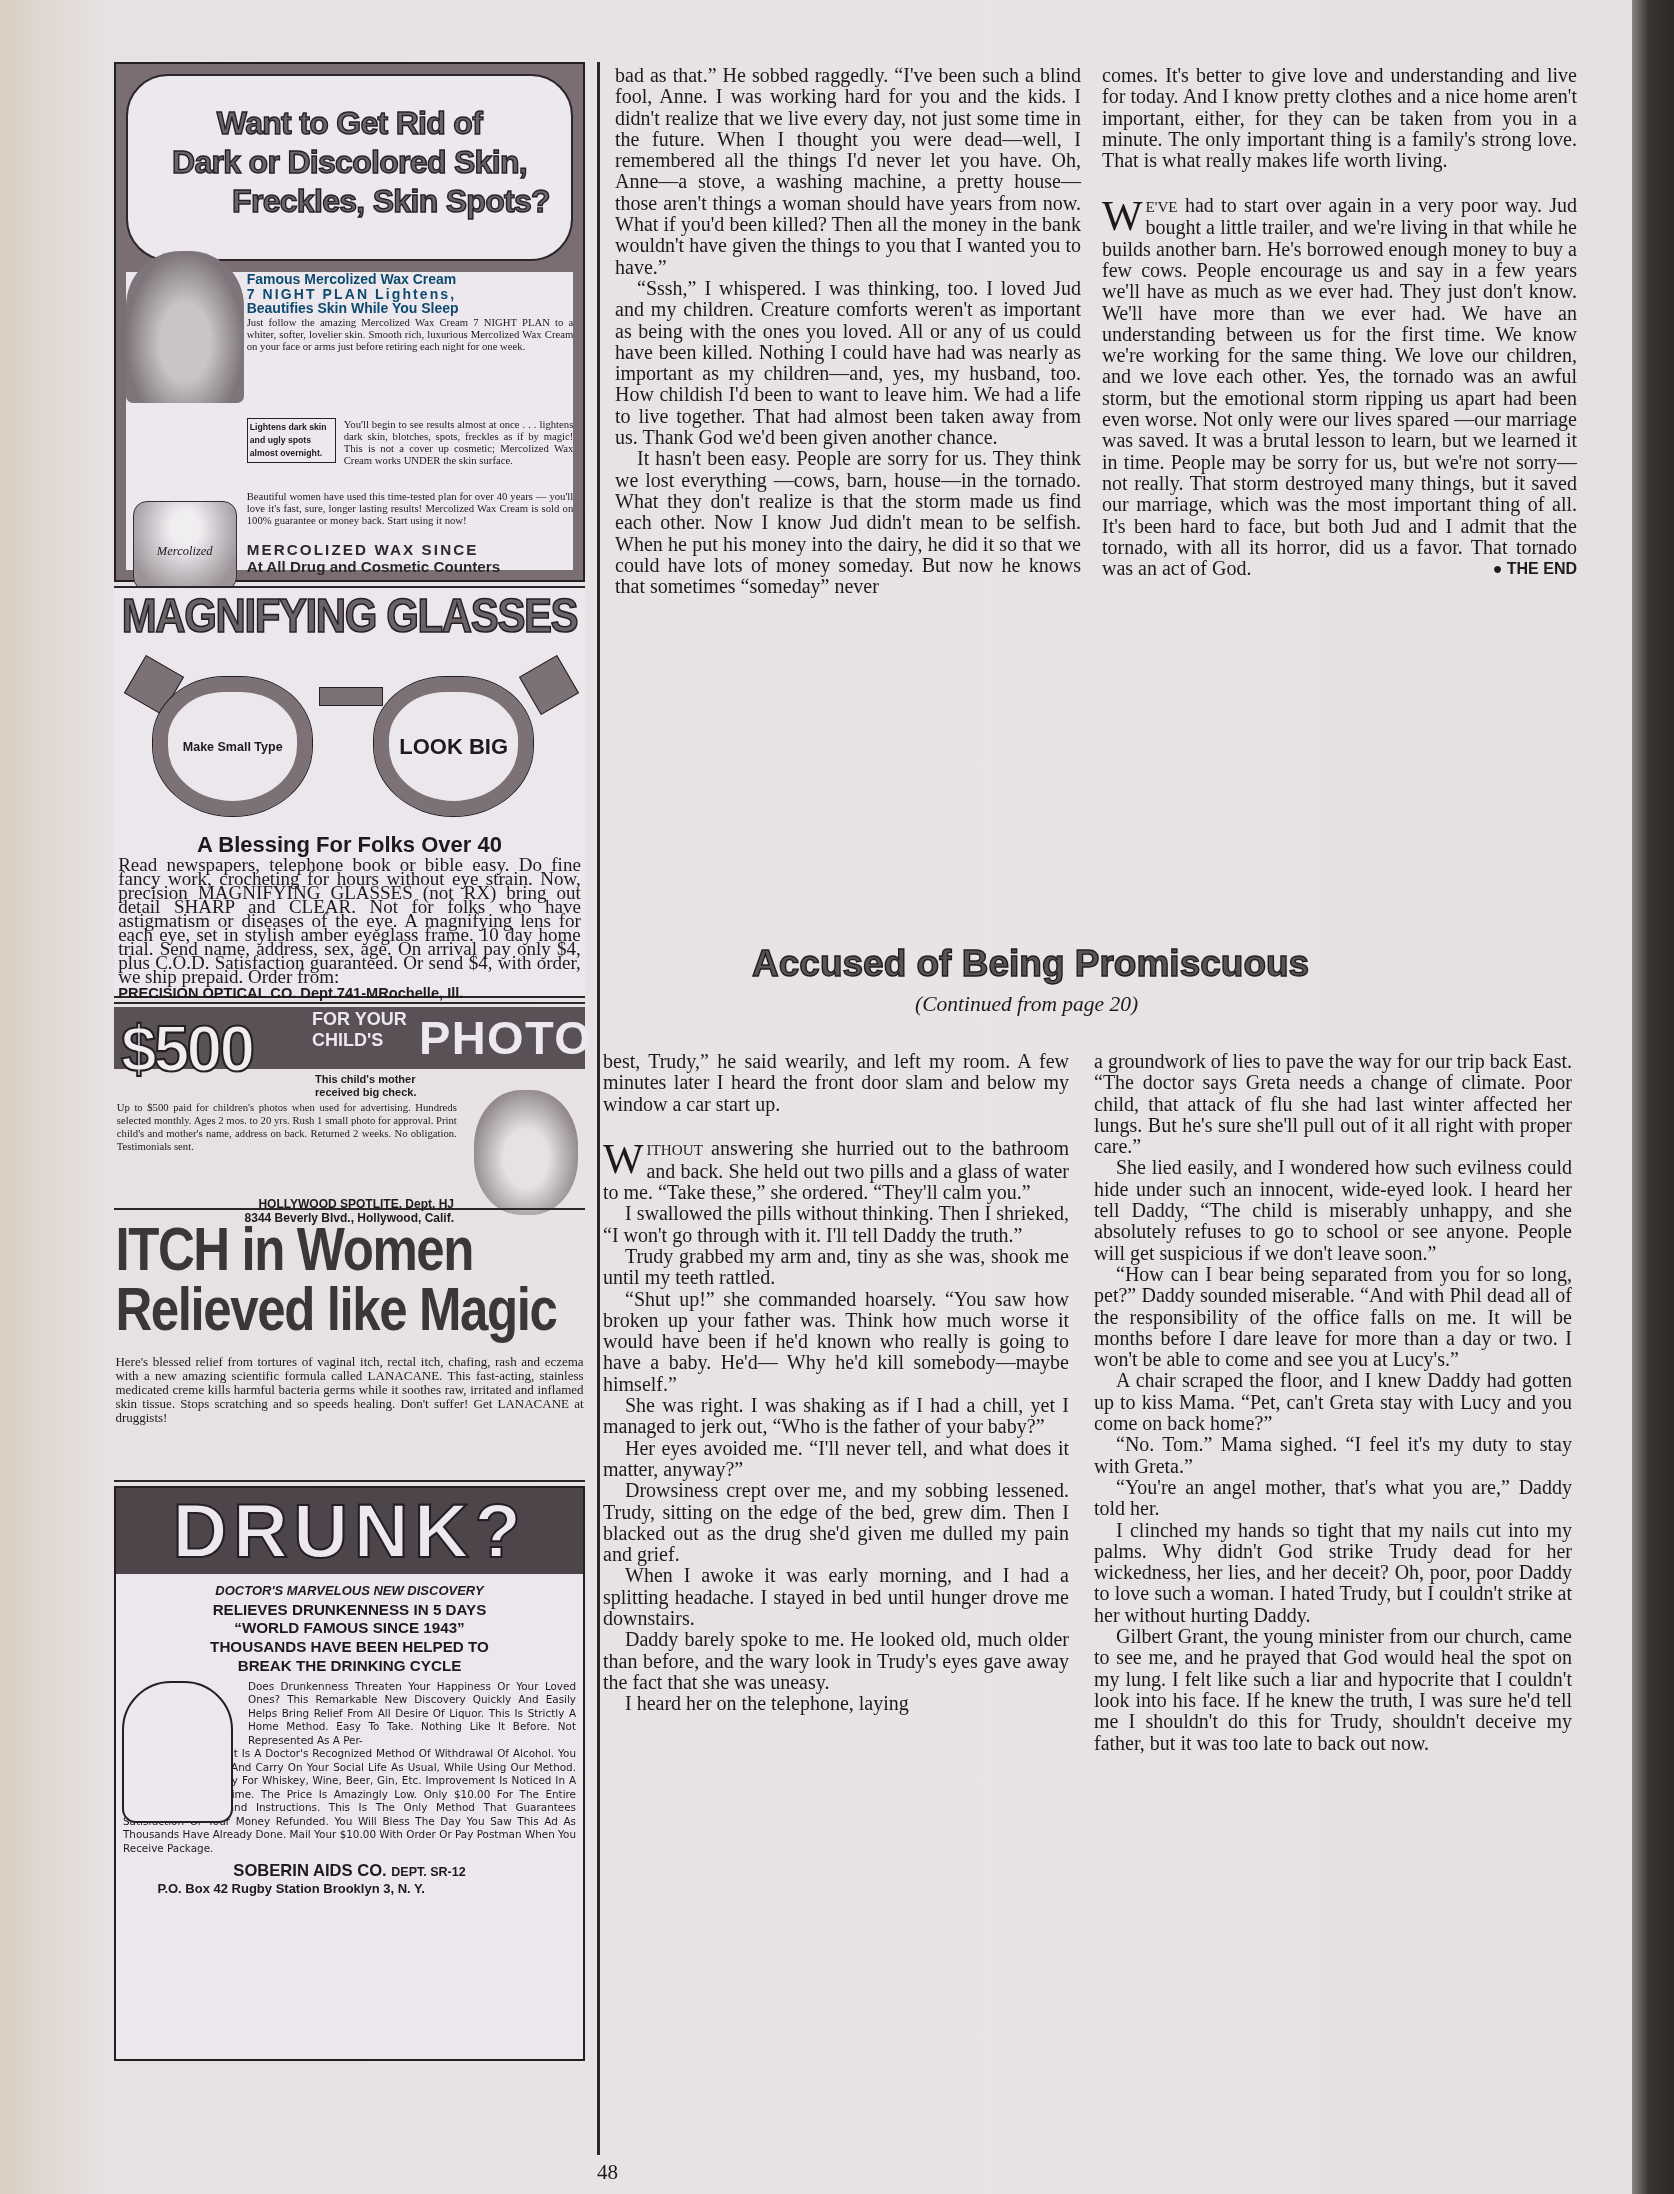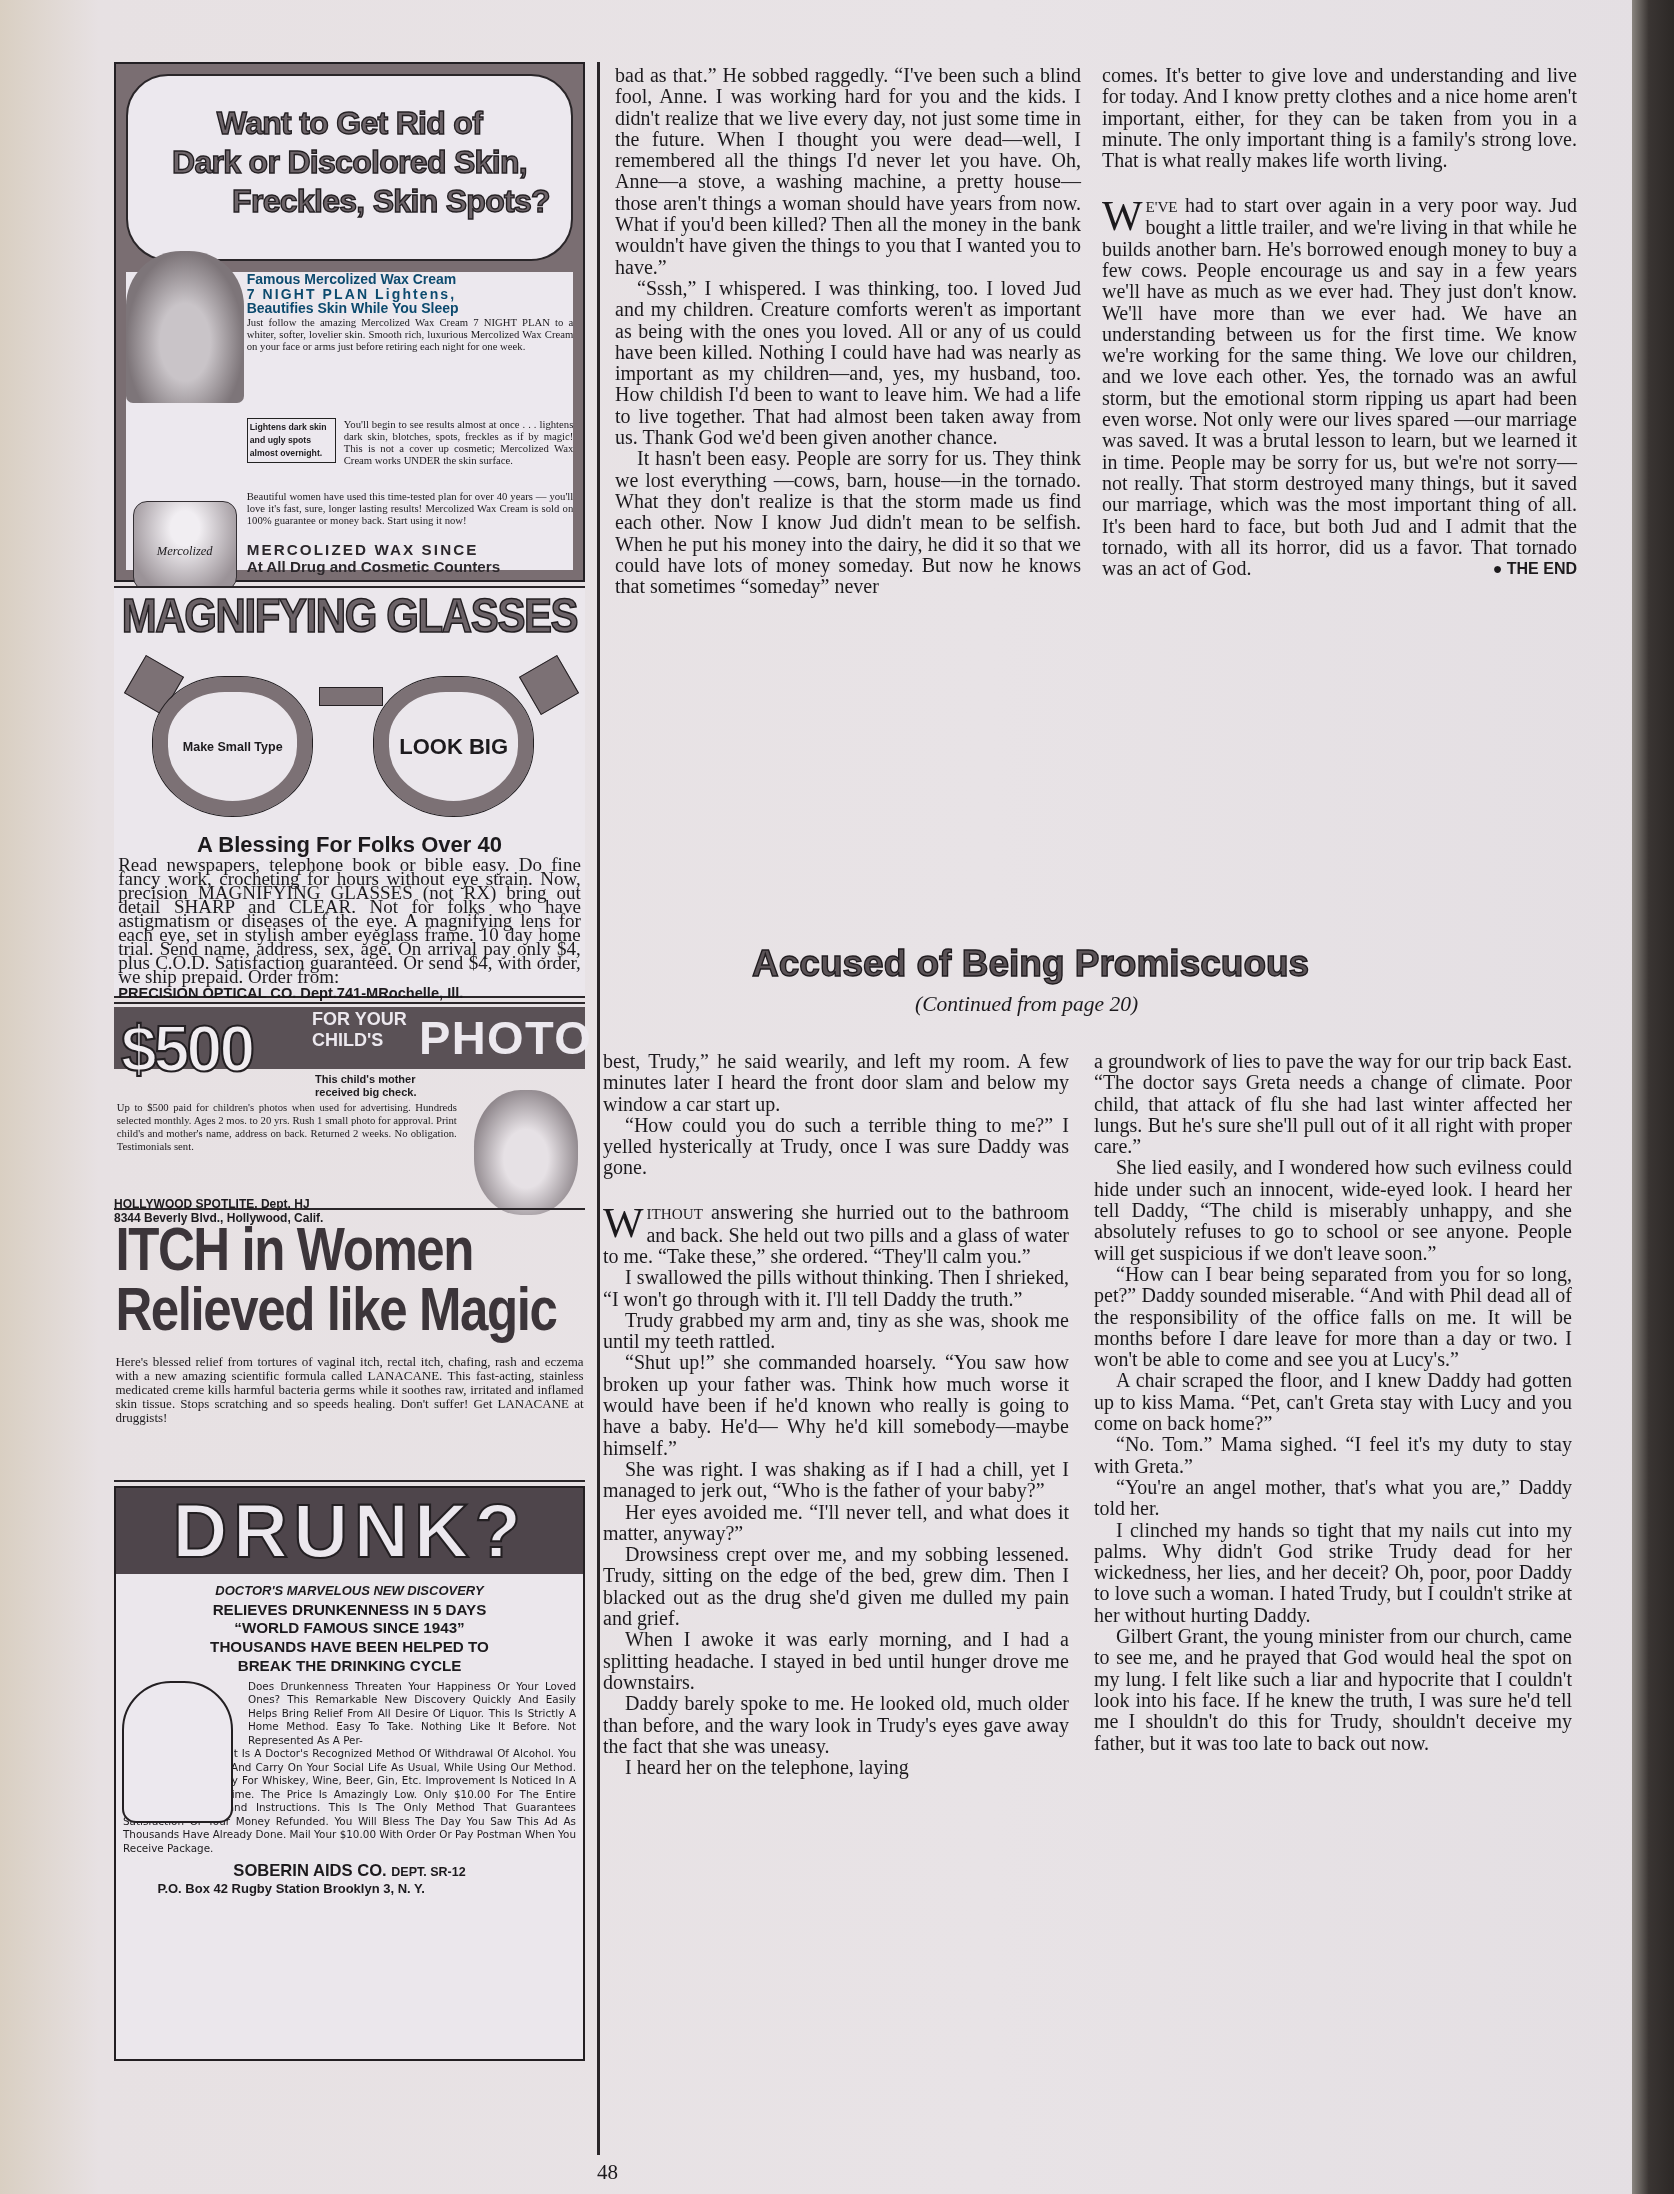--- a/index.html
+++ b/index.html
@@ -134,21 +134,21 @@
           <div>FOR YOUR</div>
           <div>CHILD'S</div>
         </div>
         <div class="photo">PHOTO</div>
       </div>
       <div class="bodywrap">
         <div class="mother" style="width:139px">This child's mother received big check.</div>
         <div class="body">Up to $500 paid for children's photos when used for advertising. Hundreds selected monthly. Ages 2 mos. to 20 yrs. Rush 1 small photo for approval. Print child's and mother's name, address on back. Returned 2 weeks. No obligation. Testimonials sent.</div>
         <div class="baby"></div>
       </div>
-      <div class="name" style="position:relative;left:0;top:-4.2px;width:340px;text-align:left;font-family:'Liberation Sans',sans-serif;font-weight:bold;font-size:12px;line-height:14px;">
+      <div class="name" style="position:relative;left:0;top:-4.2px;width:340px;text-align:right;font-family:'Liberation Sans',sans-serif;font-weight:bold;font-size:12px;line-height:14px;">
         <div>HOLLYWOOD SPOTLITE, Dept. HJ</div>
         <div>8344 Beverly Blvd., Hollywood, Calif.</div>
       </div>
     </div>
 
     <div class="ad ad4">
       <div class="h1">ITCH in Women</div>
       <div class="h1">Relieved like Magic</div>
       <div class="body">Here's blessed relief from tortures of vaginal itch, rectal itch, chafing, rash and eczema with a new amazing scientific formula called LANACANE. This fast-acting, stainless medicated creme kills harmful bacteria germs while it soothes raw, irritated and inflamed skin tissue. Stops scratching and so speeds healing. Don't suffer! Get LANACANE at druggists!</div>
     </div>
@@ -187,21 +187,20 @@
   <div class="col" style="left:1102px;top:65px;width:475px;">
     <p class="noi">comes. It's better to give love and understanding and live for today. And I know pretty clothes and a nice home aren't important, either, for they can be taken from you in a minute. The only important thing is a family's strong love. That is what really makes life worth living.</p>
     <p class="noi gap"><span class="drop">W</span><span class="sc">E'VE</span><span> had to start over again in a very poor way. Jud bought a little trailer, and we're living in that while he builds another barn. He's borrowed enough money to buy a few cows. People encourage us and say in a few years we'll have as much as we ever had. They just don't know. We'll have more than we ever had. We have an understanding between us for the first time. We know we're working for the same thing. We love our children, and we love each other. Yes, the tornado was an awful storm, but the emotional storm ripping us apart had been even worse. Not only were our lives spared —our marriage was saved. It was a brutal lesson to learn, but we learned it in time. People may be sorry for us, but we're not sorry—not really. That storm destroyed many things, but it saved our marriage, which was the most important thing of all. It's been hard to face, but both Jud and I admit that the tornado, with all its horror, did us a favor. That tornado was an act of God.</span> <span class="theend">● THE END</span></p>
   </div>
 
   <div class="title">Accused of Being Promiscuous</div>
   <div class="subtitle">(Continued from page 20)</div>
 
   <div class="col" style="left:603px;top:1051px;width:466px;">
     <p class="noi">best, Trudy,” he said wearily, and left my room. A few minutes later I heard the front door slam and below my window a car start up.</p>
-    <p>“How could you do such a terrible thing to me?” I yelled hysterically at Trudy, once I was sure Daddy was gone.</p>
     <p class="noi gap"><span class="drop">W</span><span class="sc">ITHOUT</span><span> answering she hurried out to the bathroom and back. She held out two pills and a glass of water to me. “Take these,” she ordered. “They'll calm you.”</span></p>
     <p>I swallowed the pills without thinking. Then I shrieked, “I won't go through with it. I'll tell Daddy the truth.”</p>
     <p>Trudy grabbed my arm and, tiny as she was, shook me until my teeth rattled.</p>
     <p>“Shut up!” she commanded hoarsely. “You saw how broken up your father was. Think how much worse it would have been if he'd known who really is going to have a baby. He'd— Why he'd kill somebody—maybe himself.”</p>
     <p>She was right. I was shaking as if I had a chill, yet I managed to jerk out, “Who is the father of your baby?”</p>
     <p>Her eyes avoided me. “I'll never tell, and what does it matter, anyway?”</p>
     <p>Drowsiness crept over me, and my sobbing lessened. Trudy, sitting on the edge of the bed, grew dim. Then I blacked out as the drug she'd given me dulled my pain and grief.</p>
     <p>When I awoke it was early morning, and I had a splitting headache. I stayed in bed until hunger drove me downstairs.</p>
     <p>Daddy barely spoke to me. He looked old, much older than before, and the wary look in Trudy's eyes gave away the fact that she was uneasy.</p>
     <p>I heard her on the telephone, laying</p>

